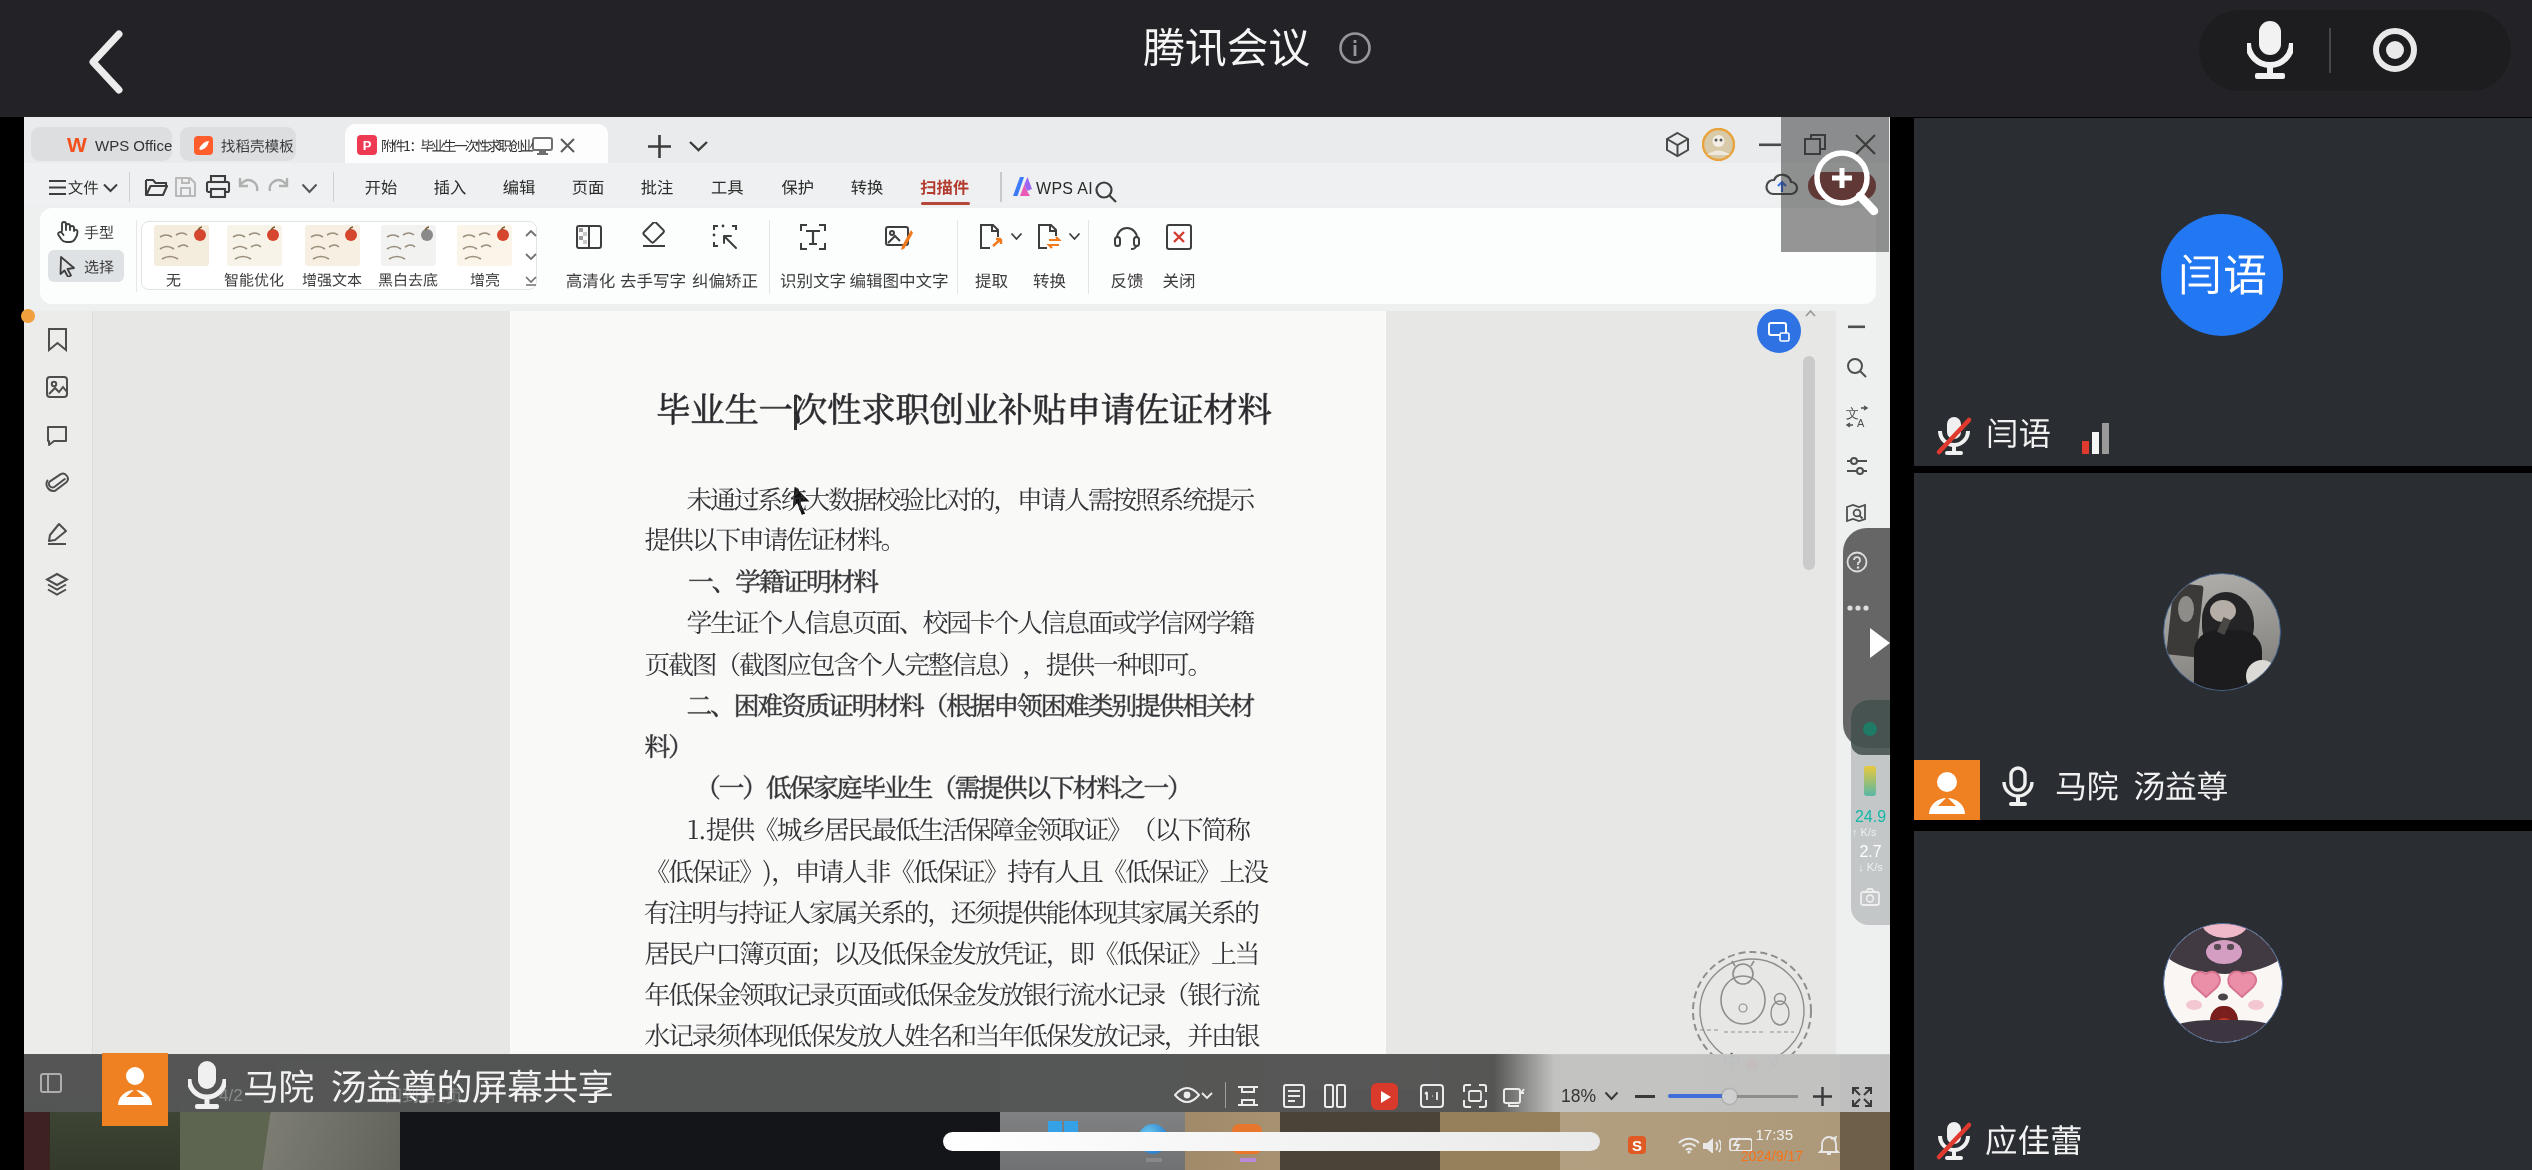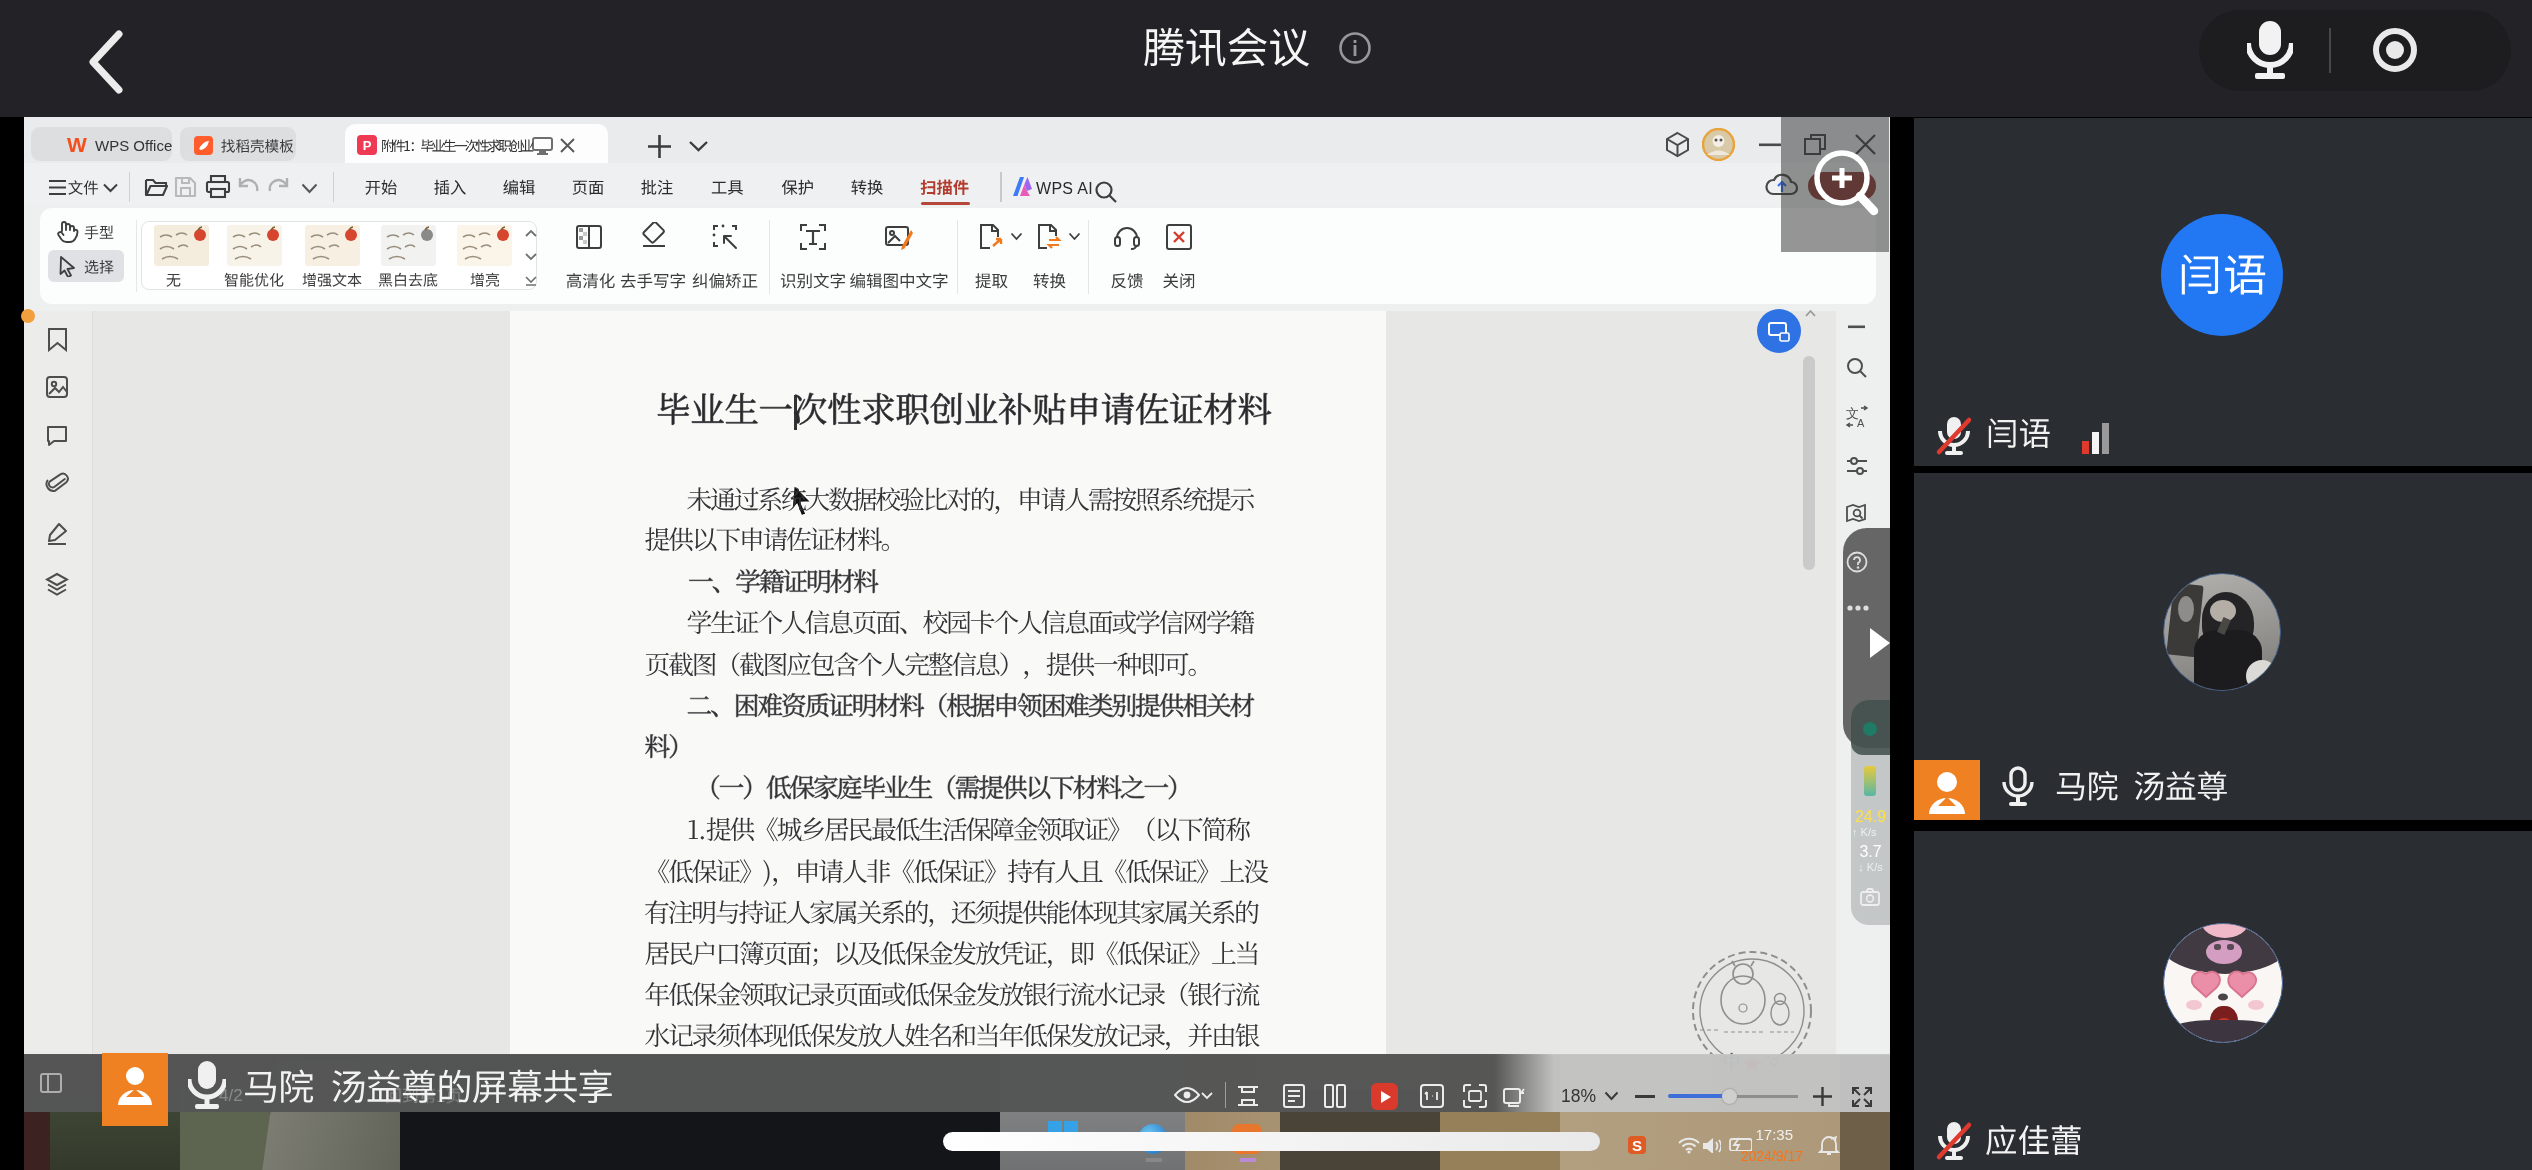--- a/index.html
+++ b/index.html
@@ -1162,23 +1162,23 @@
       <circle cx="12" cy="4" r="2.6" fill="#ddd"></circle>
       <circle cx="20" cy="4" r="2.6" fill="#ddd"></circle>
     </svg>
     <svg class="a" style="z-index:8;left:1868px;top:626px" width="24" height="34" viewBox="0 0 24 34">
       <path d="M2 2 L22 17 L2 32 Z" fill="#fff"></path>
     </svg>
     <div class="a" style="left:1851px;top:700px;width:39px;height:225px;background:rgba(160,166,166,0.55);border-radius:18px 0 0 18px;z-index:7"></div>
     <div class="a" style="left:1851px;top:700px;width:39px;height:55px;background:rgba(55,70,66,0.8);border-radius:18px 0 0 12px;z-index:7"></div>
     <div class="a" style="left:1863px;top:722px;width:14px;height:14px;background:#1f7a66;border-radius:50%;z-index:8"></div>
     <div class="a" style="left:1864px;top:766px;width:12px;height:30px;background:linear-gradient(180deg,#e8c93d,#58b7a5);border-radius:3px;z-index:8"></div>
-    <div class="a" style="left:1852px;top:808px;width:37px;height:18px;font-size:16px;color:#fde047;text-align:center;z-index:8">24.9</div>
+    <div class="a" style="left:1852px;top:808px;width:37px;height:18px;font-size:16px;color:#14b8a6;text-align:center;z-index:8">24.9</div>
     <div class="a" style="left:1852px;top:826px;width:37px;height:13px;font-size:11px;color:#e8f2f0;text-align:left;z-index:8">↑ K/s</div>
-    <div class="a" style="left:1852px;top:843px;width:37px;height:18px;font-size:16px;color:#fff;text-align:center;z-index:8">3.7</div>
+    <div class="a" style="left:1852px;top:843px;width:37px;height:18px;font-size:16px;color:#fff;text-align:center;z-index:8">2.7</div>
     <div class="a" style="left:1852px;top:861px;width:37px;height:13px;font-size:11px;color:#e8f2f0;text-align:center;z-index:8">↓ K/s</div>
     <svg class="a" style="z-index:8;left:1860px;top:888px" width="20" height="18" viewBox="0 0 20 18">
       <rect x="1" y="4" width="18" height="13" rx="2" fill="none" stroke="#eee" stroke-width="1.8"></rect>
       <path d="M6 4 l2-3 h4 l2 3" fill="none" stroke="#eee" stroke-width="1.8"></path>
       <circle cx="10" cy="10.5" r="3.4" fill="none" stroke="#eee" stroke-width="1.6"></circle>
     </svg>
     <div class="a" style="z-index:9;left:1890px;top:117px;width:642px;height:1053px;background:#000"></div>
     <div class="a" style="z-index:9;left:1914px;top:118px;width:618px;height:348px;background:#2a2e33"></div>
     <div class="a" style="z-index:9;left:1914px;top:473px;width:618px;height:347px;background:#2a2e33"></div>
     <div class="a" style="z-index:9;left:1914px;top:831px;width:618px;height:339px;background:#2a2e33"></div>

